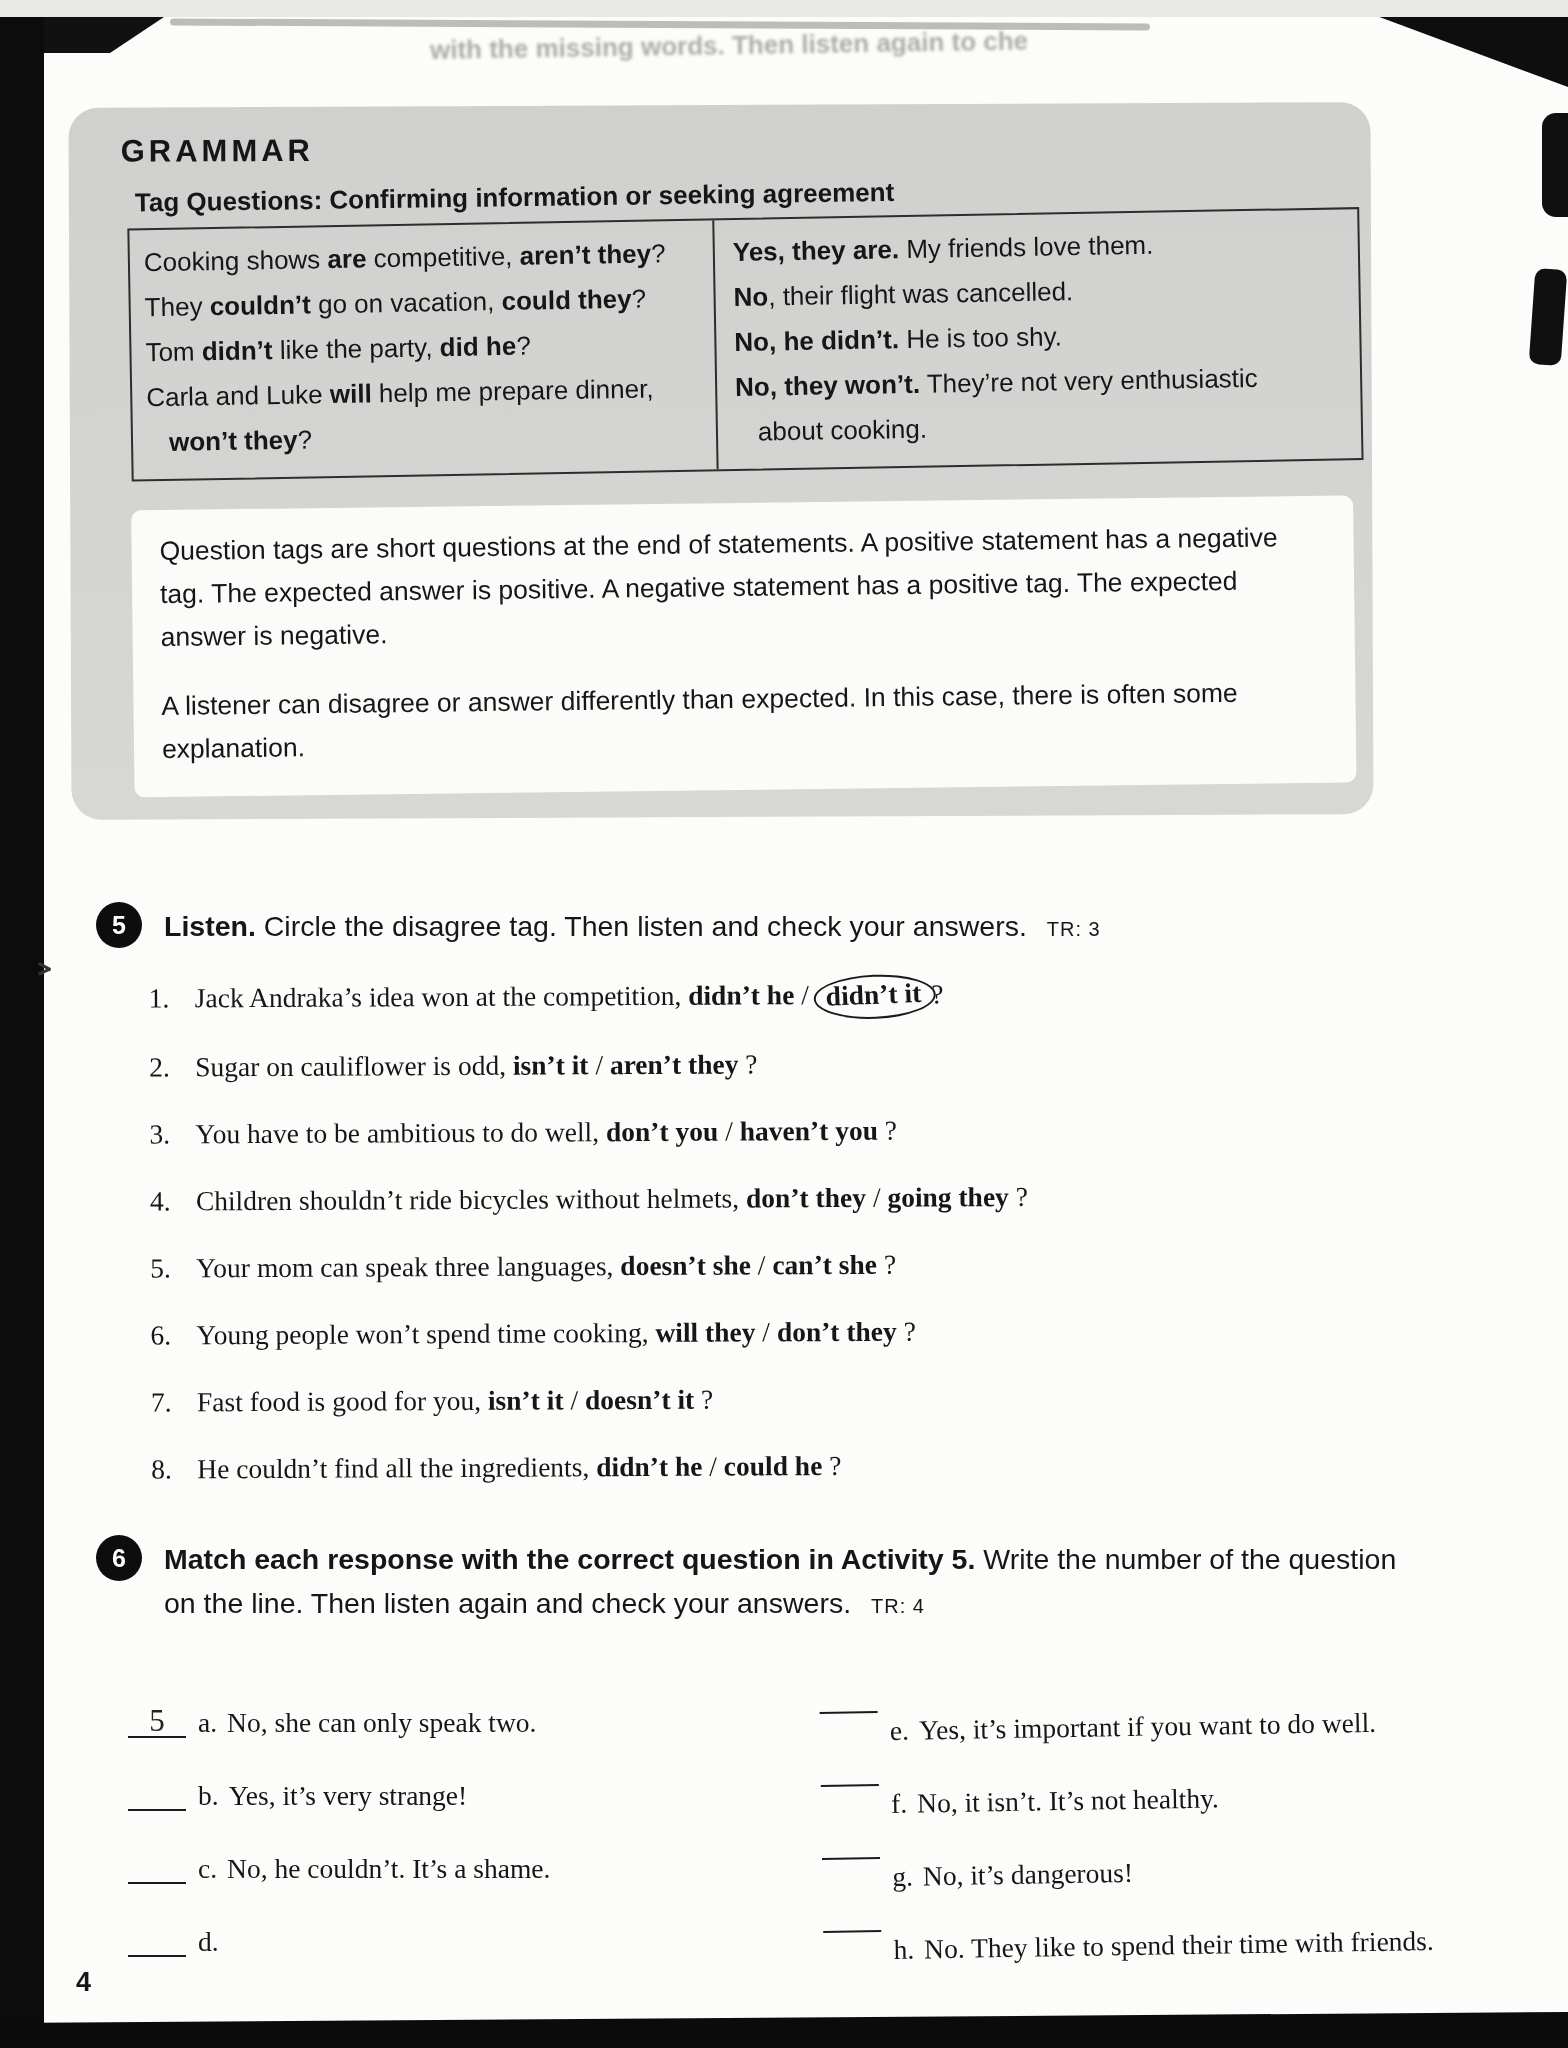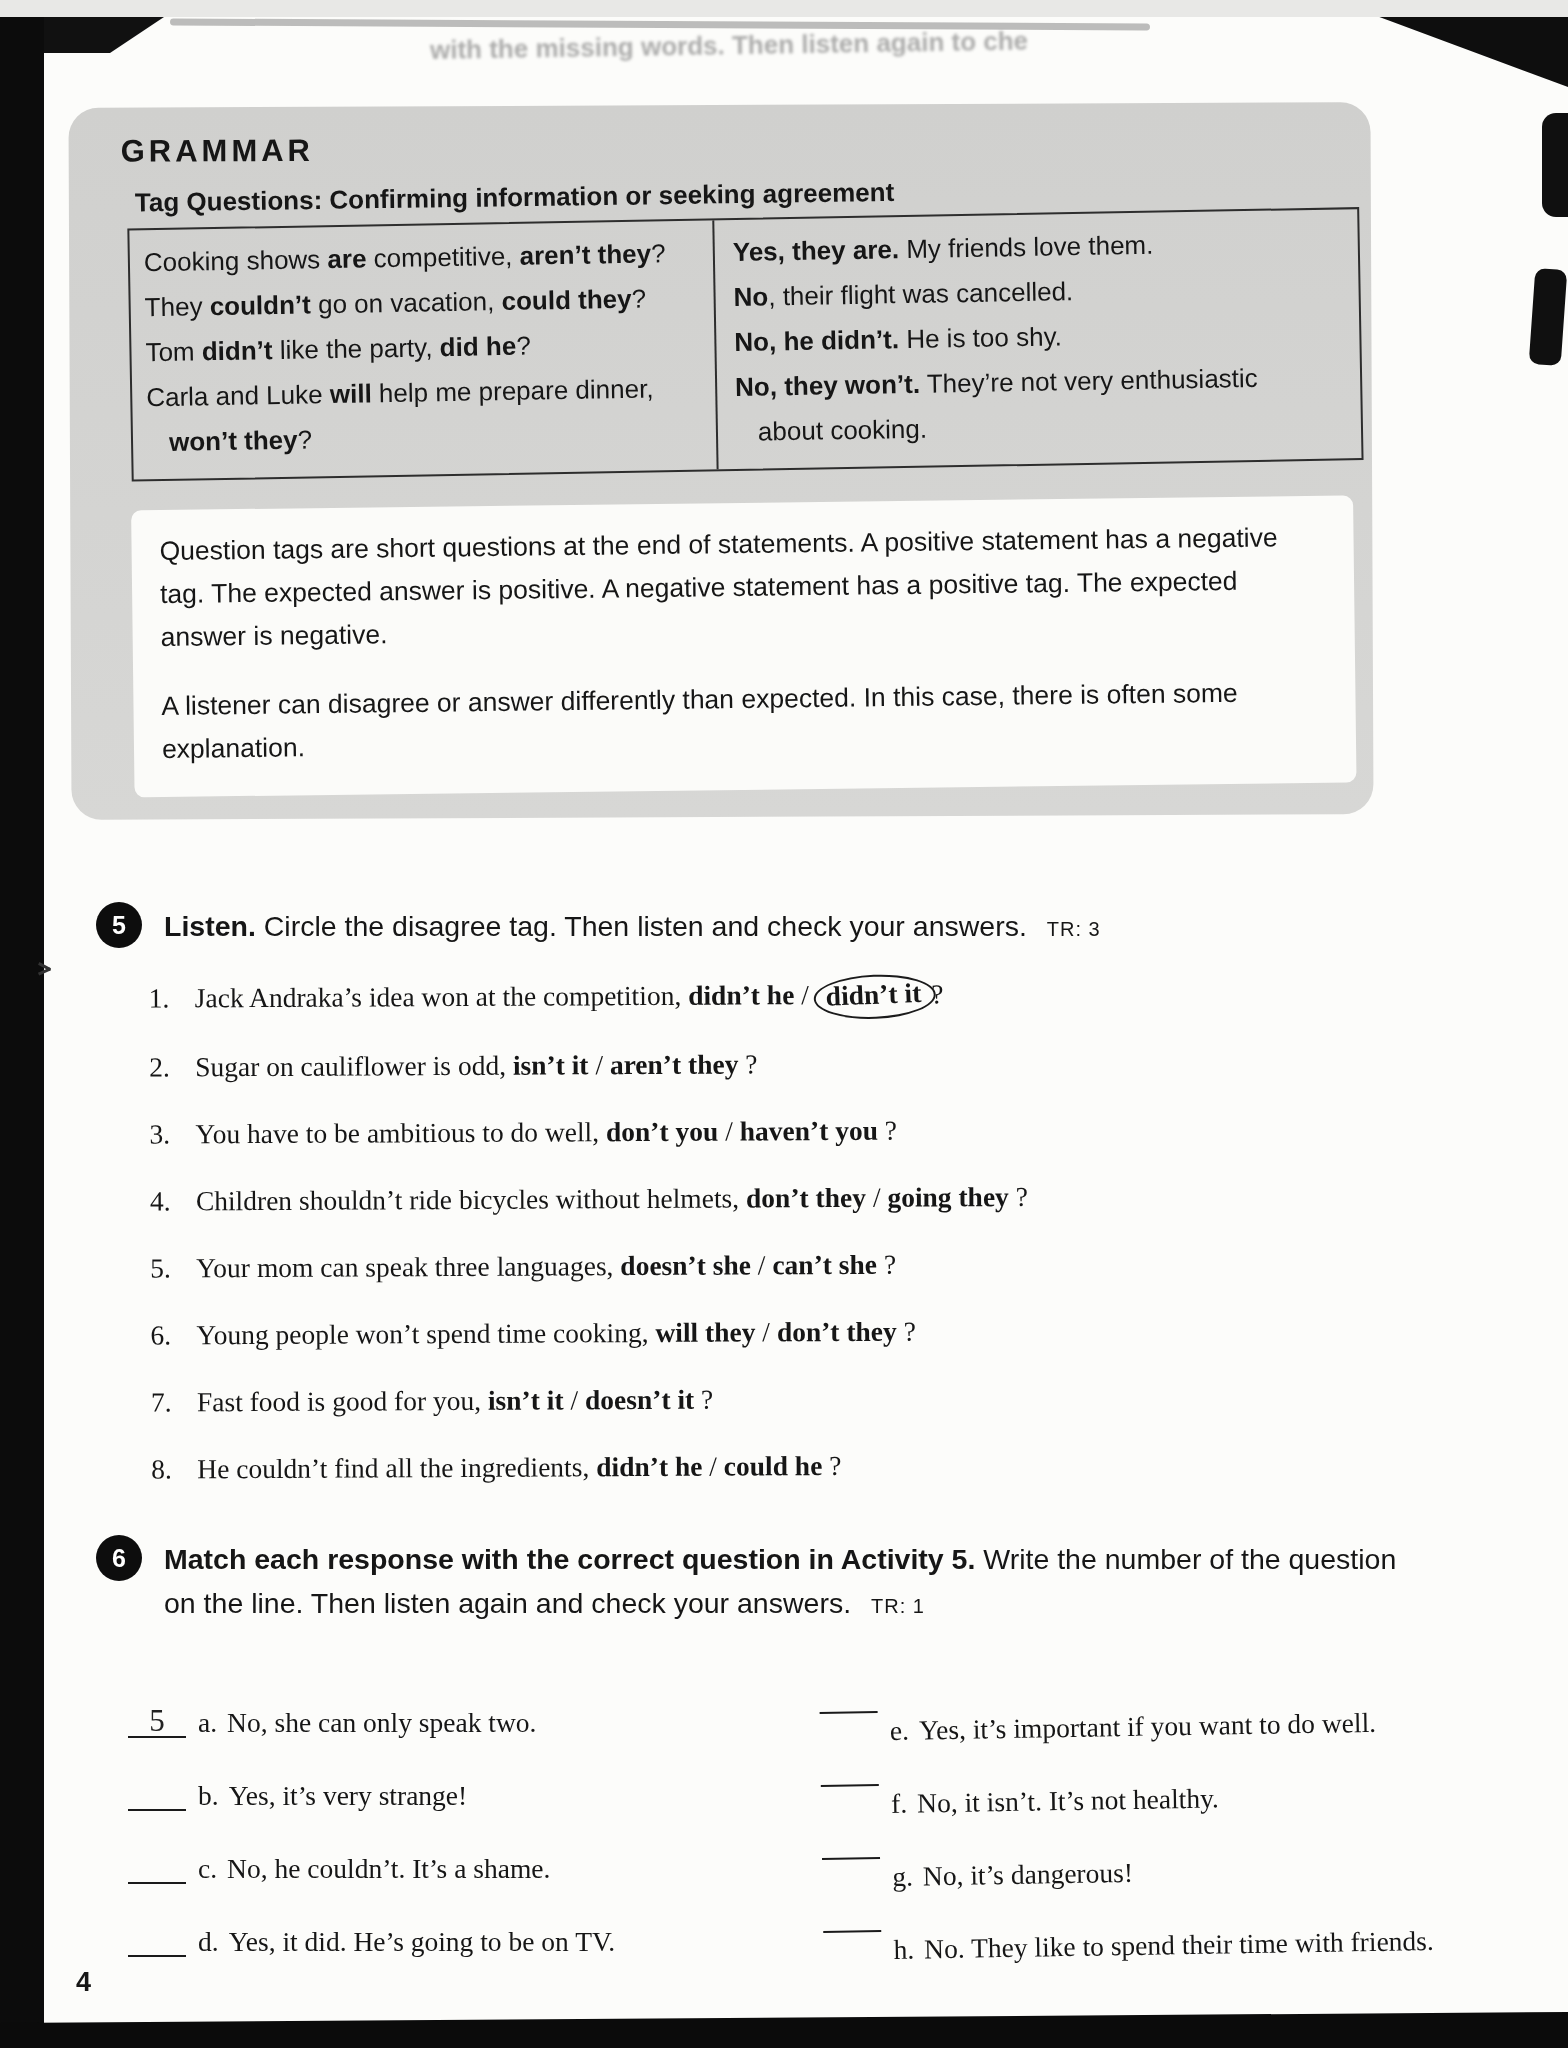--- a/index.html
+++ b/index.html
@@ -185,21 +185,21 @@
       </div>
     </div>
   </div>
 
   <div class="activity" id="act6">
     <div class="act-header">
       <div class="act-badge">6</div>
       <div class="act-text">
         <b>Match each response with the correct question in Activity 5.</b>
         <span>Write the number of the question on the line. Then listen again and check your answers.</span>
-        <span class="track">TR: 1</span>
+        <span class="track">TR: 4</span>
       </div>
     </div>
   </div>
 
   <div class="responses" id="resp-left">
     <div class="resp">
       <span class="blank">5</span>
       <span class="letter">a.</span>
       <span class="txt">No, she can only speak two.</span>
     </div>
@@ -209,21 +209,20 @@
       <span class="txt">Yes, it’s very strange!</span>
     </div>
     <div class="resp">
       <span class="blank"></span>
       <span class="letter">c.</span>
       <span class="txt">No, he couldn’t. It’s a shame.</span>
     </div>
     <div class="resp">
       <span class="blank"></span>
       <span class="letter">d.</span>
-      <span class="txt">Yes, it did. He’s going to be on TV.</span>
     </div>
   </div>
 
   <div class="responses" id="resp-right">
     <div class="resp">
       <span class="blank"></span>
       <span class="letter">e.</span>
       <span class="txt">Yes, it’s important if you want to do well.</span>
     </div>
     <div class="resp">

